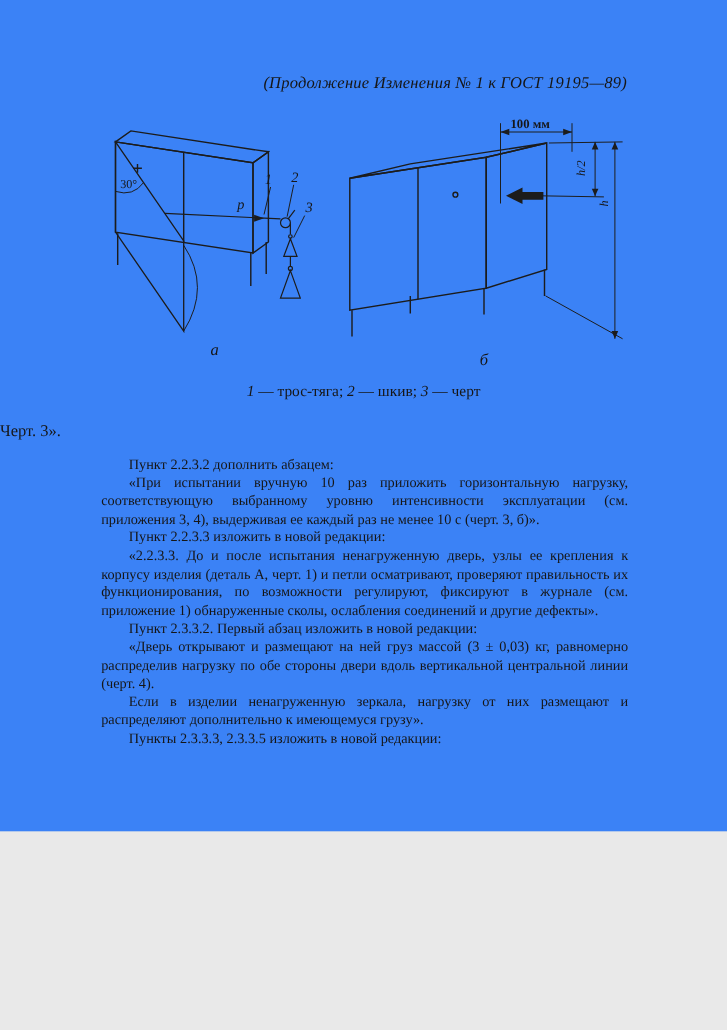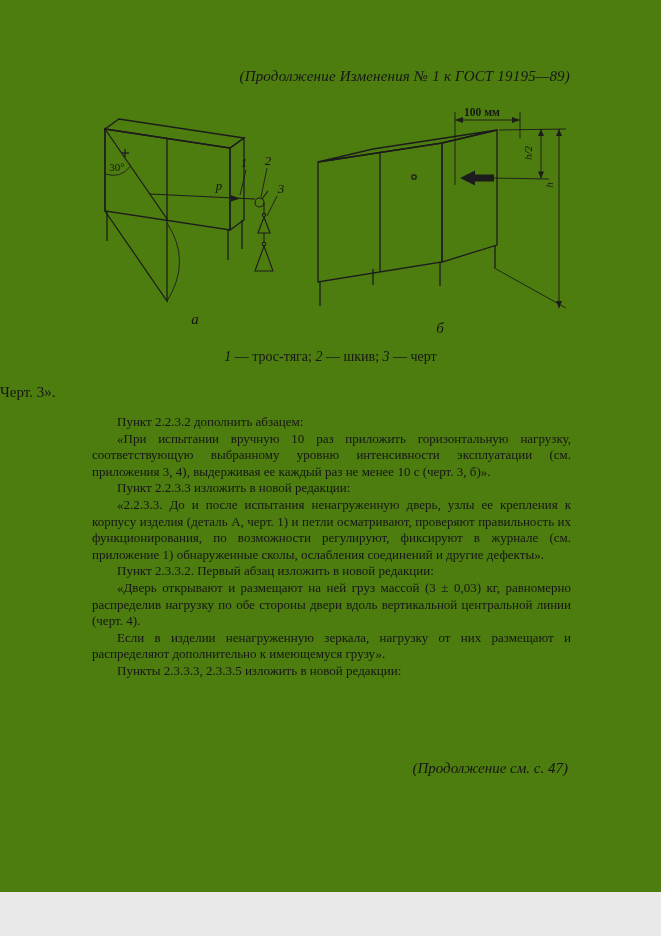--- a/index.html
+++ b/index.html
@@ -1,19 +1,19 @@
 <!DOCTYPE html>
 <html><head>
 <meta charset="utf-8">
 <style>
   * { margin:0; padding:0; box-sizing:border-box; }
   html,body { background:#e9e9e9; }
   .page {
-    position:relative; width:661px; height:892px; margin:0 auto;
-    background:#4d7c0f; color:#161616;
+    position:relative; width:661px; height:756px; margin:0 auto;
+    background:#3b82f6; color:#161616;
     font-family:"Liberation Serif", serif; overflow:hidden;
   }
   .hdr {
     position:absolute; top:68px; right:91px;
     font-style:italic; font-size:15px; letter-spacing:0.2px;
   }
   .figures { position:absolute; top:105px; left:85px; width:495px; height:240px; }
   .fig { position:absolute; }
   .fig-a { left:10px; top:6px; width:200px; }
   .fig-b { left:225px; top:0px;  width:260px; }

